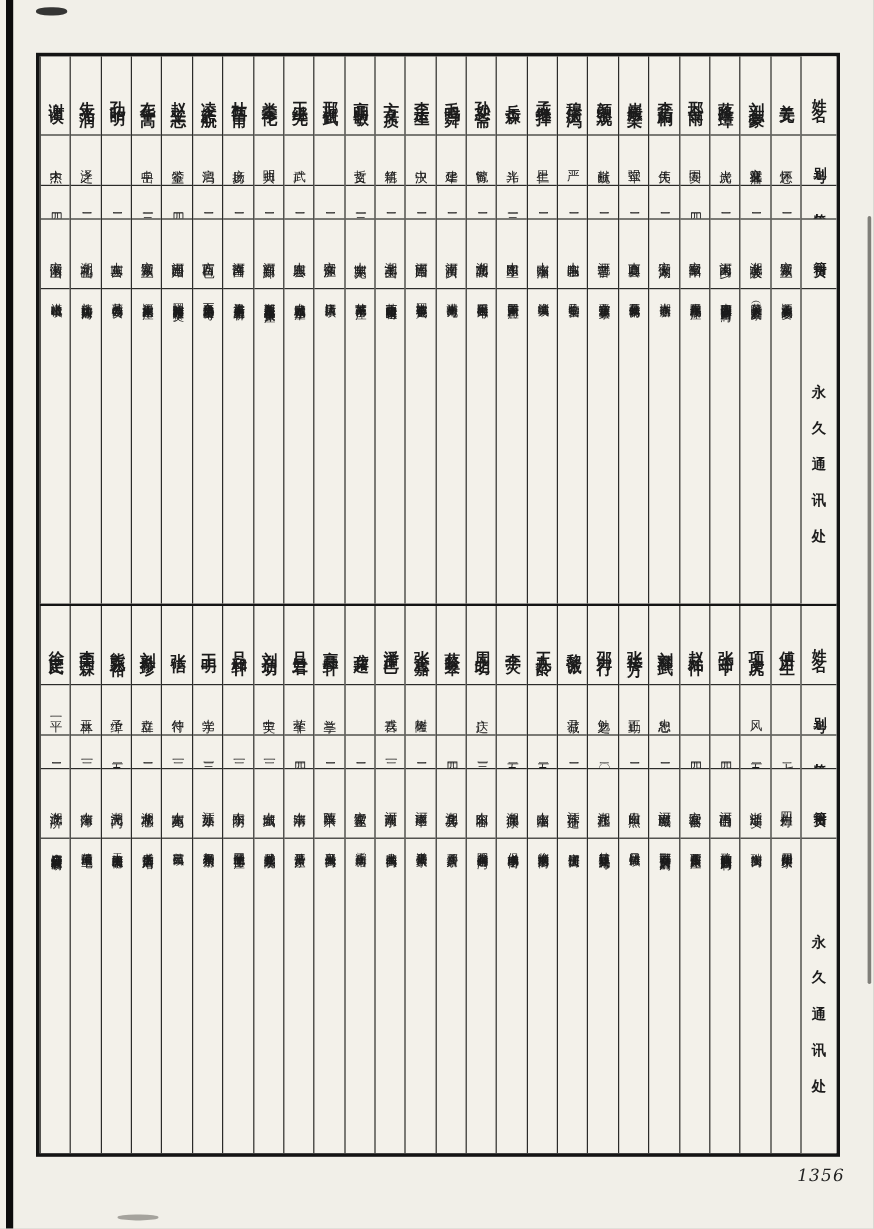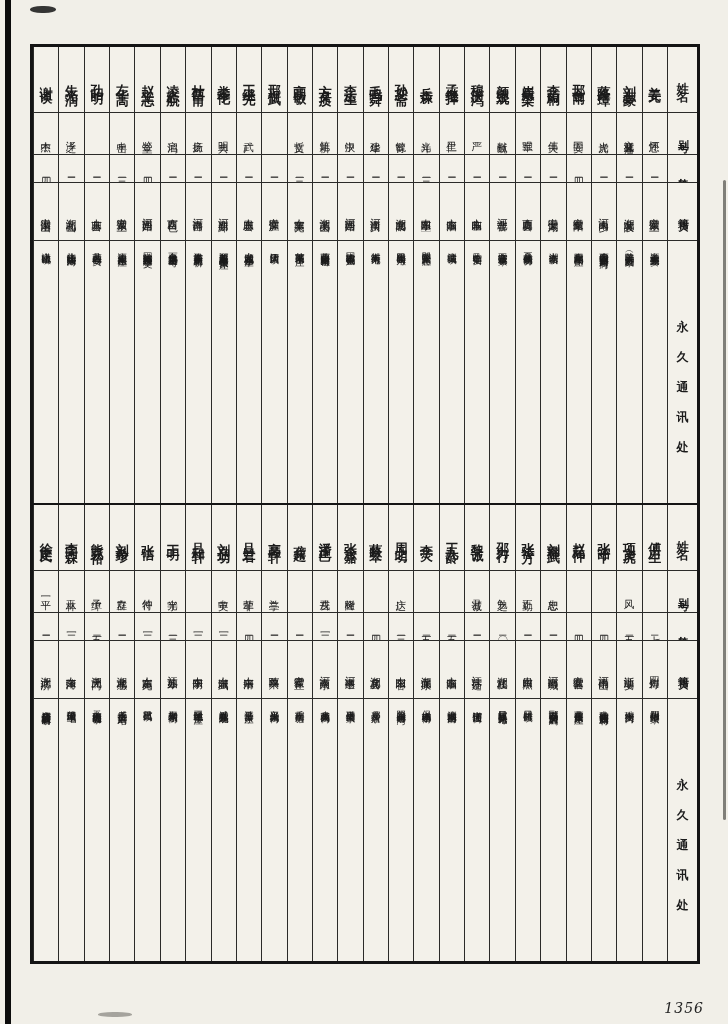--- a/index.html
+++ b/index.html
@@ -47,21 +47,21 @@
 
   .headcol .cell span { font-weight:700; }
   .headcol .r-name span   { font-size:12.5px; letter-spacing:8px; max-height:none; }
   .headcol .r-alias span  { font-size:11px; letter-spacing:3px; max-height:none; }
   .headcol .r-age span    { font-size:11px; }
   .headcol .r-native span { font-size:11px; letter-spacing:3px; max-height:none; }
   .headcol .r-addr { align-items:center; padding-top:0; }
   .headcol .r-addr span { font-size:12px; letter-spacing:30px; max-height:none; line-height:1; padding-top:26px; }
 
   .pagenum {
-    position:absolute; right:24px; top:1000px;
+    position:absolute; right:24px; top:972px;
     font-size:14px; font-style:italic; letter-spacing:1px; color:#222;
     font-family:"DejaVu Serif","Liberation Serif",serif;
   }
 </style>
 </head>
 <body>
 
 <div class="page">
   <div class="edge-left"></div>
   <div class="edge-right"></div>

